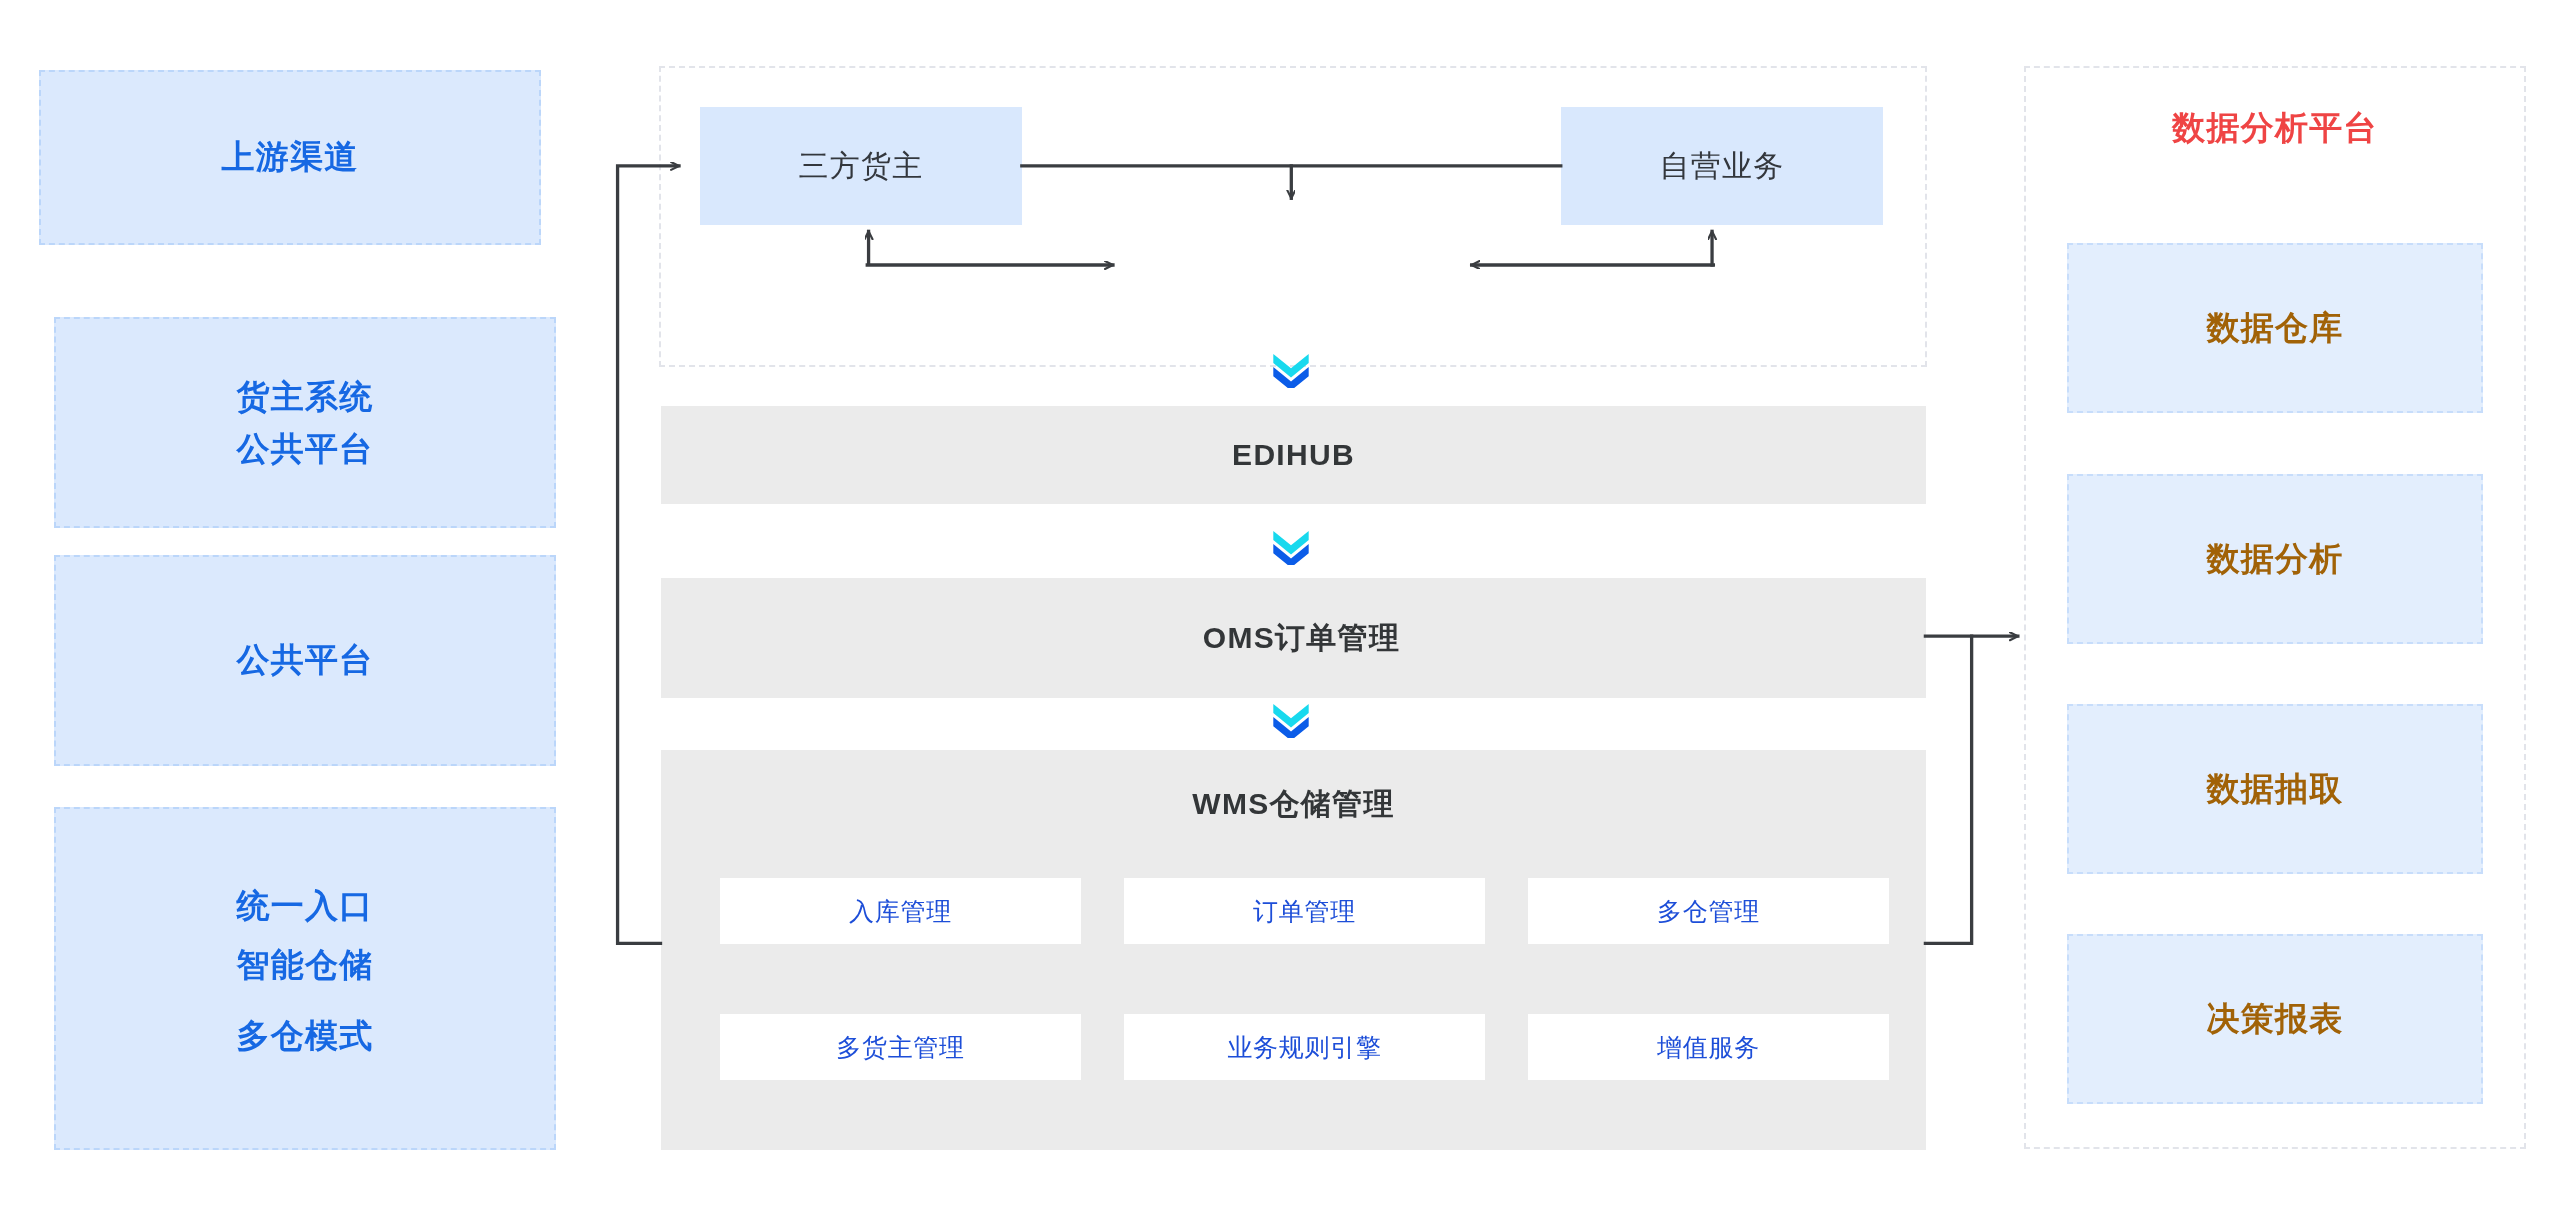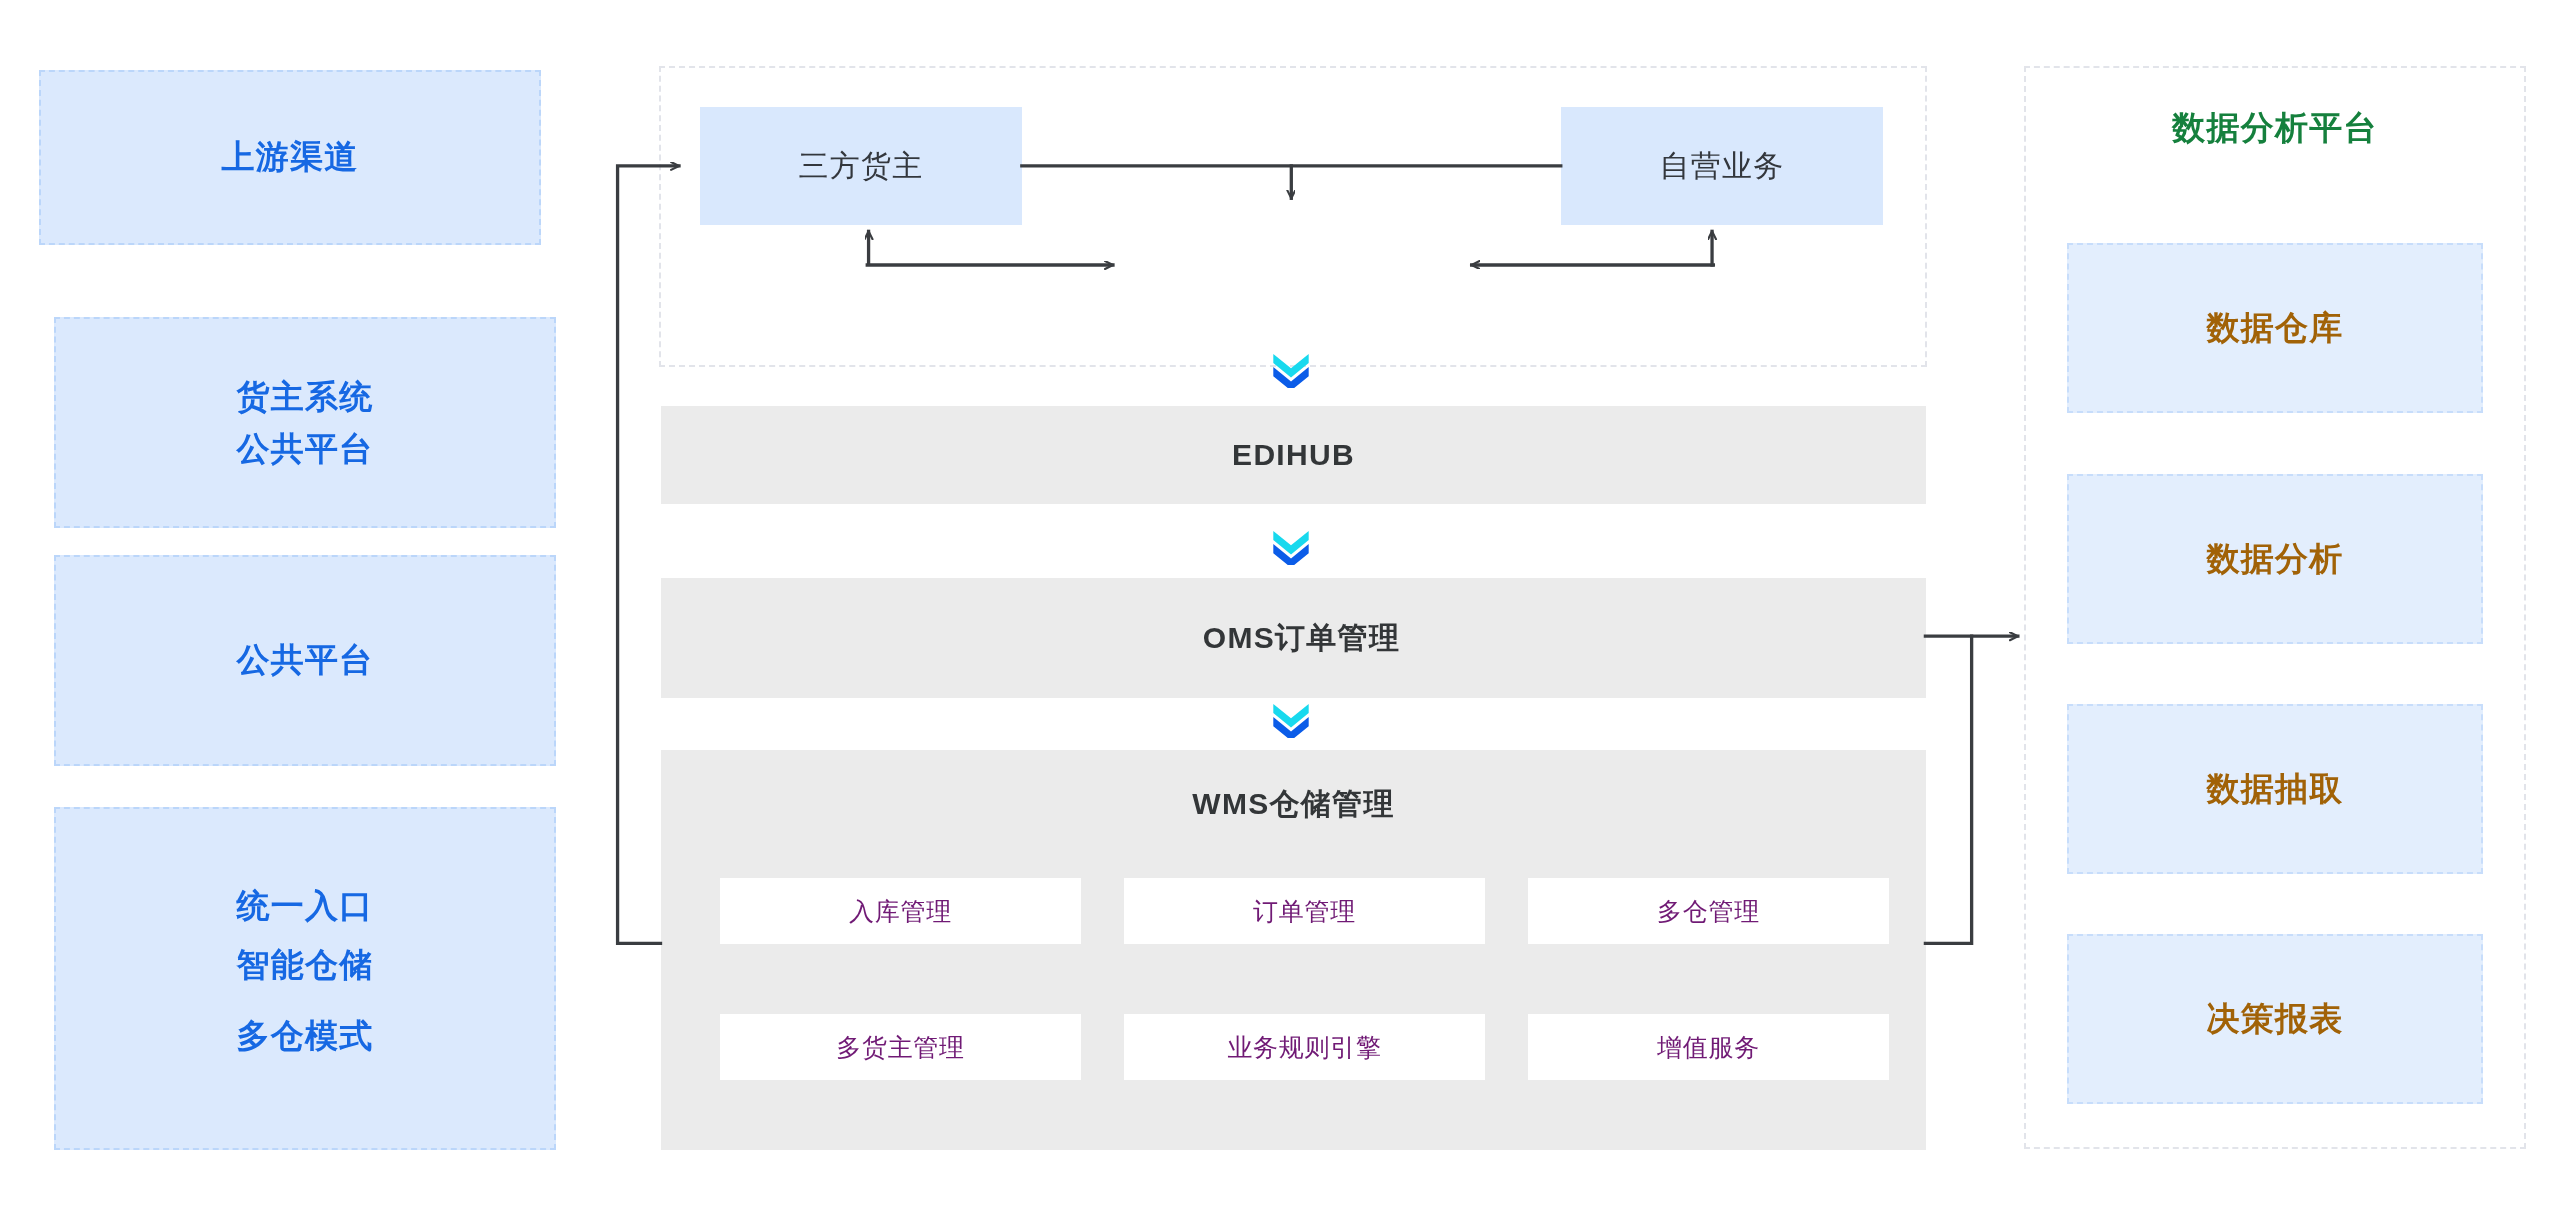--- a/index.html
+++ b/index.html
@@ -50,33 +50,33 @@
     background:#EBEBEB;
     color:#333638;
   }
   .grey-panel .panel-title{
     position:absolute;left:0;right:0;top:34px;
     text-align:center;font-size:30px;font-weight:700;letter-spacing:1.3px;
     color:#333638;
   }
   .white-cell{
     background:#FFFFFF;
-    color:#701a75;
+    color:#1d4ed8;
     display:flex;align-items:center;justify-content:center;
     font-size:25px;font-weight:400;letter-spacing:0.7px;
   }
 
   
   .right-group{
     border:2px dashed #E2E4EA;
     background:transparent;
   }
   .right-title{
     position:absolute;left:0;right:0;top:38px;text-align:center;
-    font-size:33px;font-weight:700;letter-spacing:1.3px;color:#15803d;
+    font-size:33px;font-weight:700;letter-spacing:1.3px;color:#ef4444;
   }
   .right-card{
     background:#E3EEFD;
     border:2px dashed #C7DDFB;
     color:#a16207;
     display:flex;align-items:center;justify-content:center;
     font-size:33px;font-weight:700;letter-spacing:1.3px;
   }
 
   

